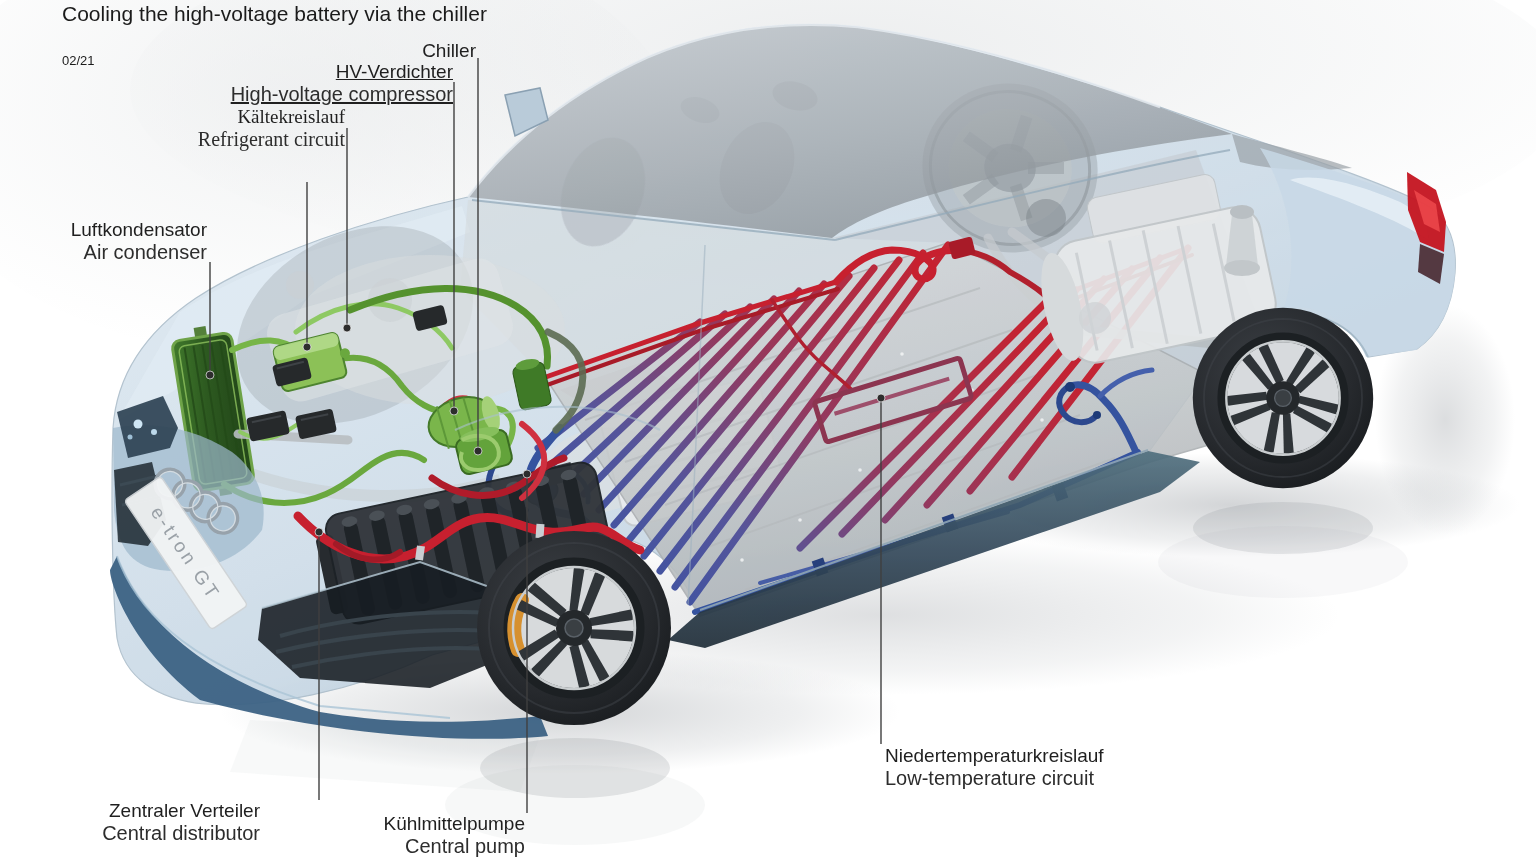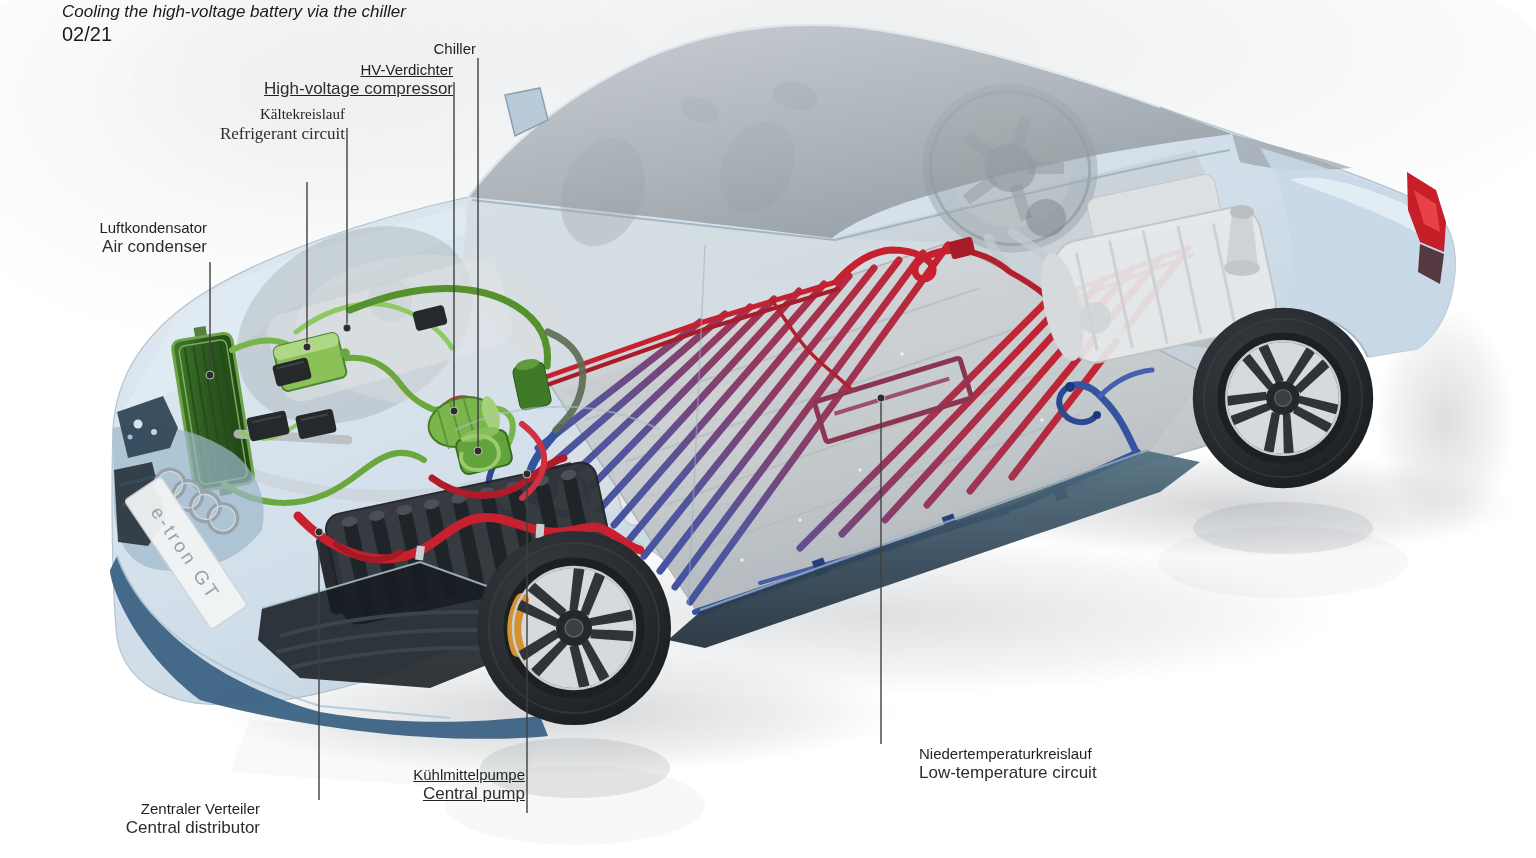--- a/index.html
+++ b/index.html
@@ -1,25 +1,25 @@
 <!DOCTYPE html>
 <html><head>
 <meta charset="utf-8">
 <style>
   html,body{margin:0;padding:0;background:#ffffff;}
   .stage{position:relative;width:1536px;height:858px;overflow:hidden;background:#ffffff;
          font-family:"Liberation Sans",sans-serif;}
   .stage svg{position:absolute;left:0;top:0;}
   .lbl{position:absolute;color:#202020;text-align:right;line-height:1.18;white-space:nowrap;}
-  .lbl .de{font-size:15px;color:#1f1f1f;}
-  .lbl .en{font-size:17px;color:#2d2d2d;}
+  .lbl .de{font-size:19px;color:#1f1f1f;}
+  .lbl .en{font-size:20px;color:#2d2d2d;}
   .lbl.left{text-align:left;}
   .title-block{position:absolute;left:62px;top:1px;color:#1b1b1b;line-height:1.25;white-space:nowrap;}
-  .title-block .t1{font-size:17px;font-style:italic;}
-  .title-block .t2{font-size:20px;}
+  .title-block .t1{font-size:21px;}
+  .title-block .t2{font-size:13px;margin-top:26px;}
 </style>
 </head>
 <body>
 
 <div class="stage">
 
 <svg width="1536" height="858" viewBox="0 0 1536 858">
   <defs>
     <radialGradient id="wash" cx="50%" cy="40%" r="60%">
       <stop offset="0" stop-color="#e8eaeb"></stop>
@@ -519,23 +519,23 @@
   <div class="lbl" style="right:1329px;top:219px;">
     <div class="de">Luftkondensator</div>
     <div class="en">Air condenser</div>
   </div>
 
   <div class="lbl" style="right:1276px;top:800px;">
     <div class="de">Zentraler Verteiler</div>
     <div class="en">Central distributor</div>
   </div>
 
-  <div class="lbl" style="right:1011px;top:766px;text-decoration:underline;">
+  <div class="lbl" style="right:1011px;top:813px;">
     <div class="de">Kühlmittelpumpe</div>
     <div class="en">Central pump</div>
   </div>
 
-  <div class="lbl left" style="left:885px;top:745px;margin-left:34px;">
+  <div class="lbl left" style="left:885px;top:745px;">
     <div class="de">Niedertemperaturkreislauf</div>
     <div class="en">Low-temperature circuit</div>
   </div>
 
 </div>
 
 </body></html>

